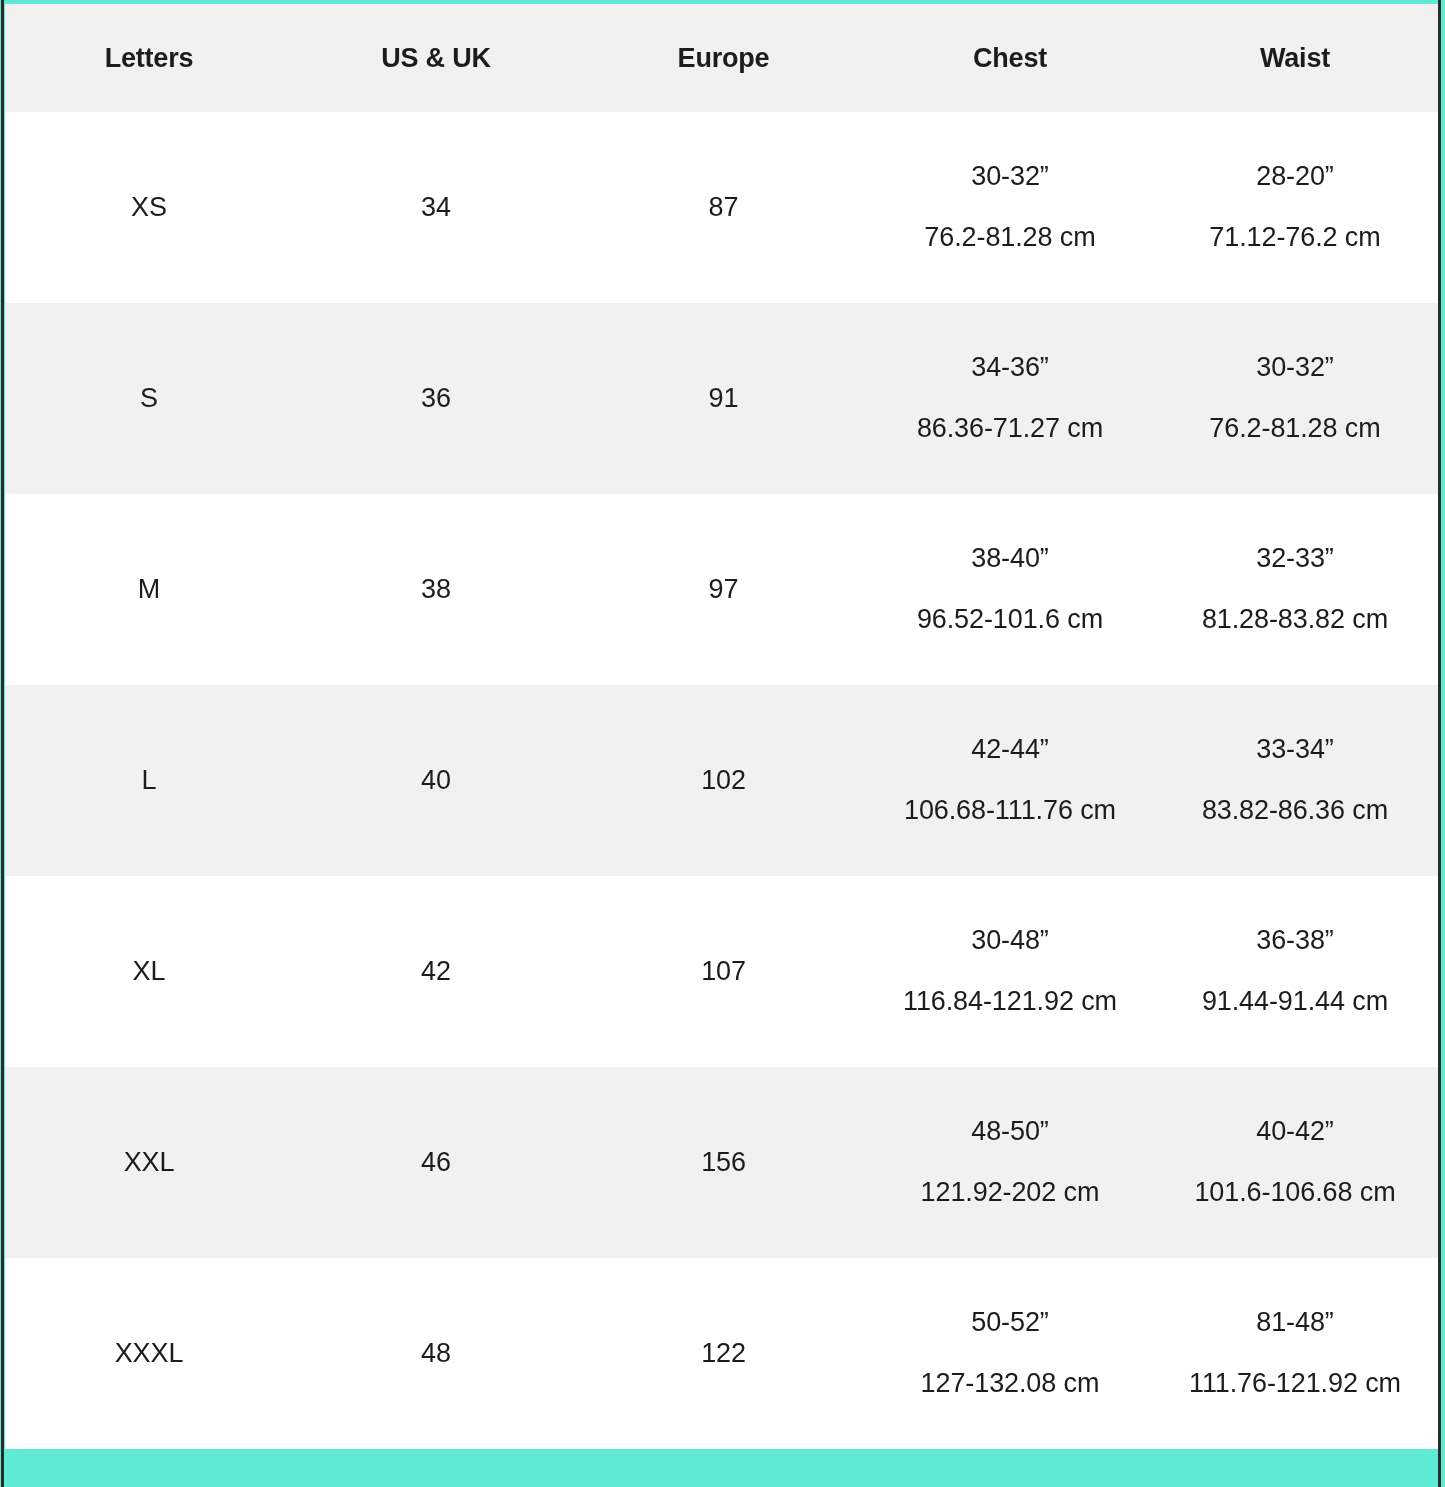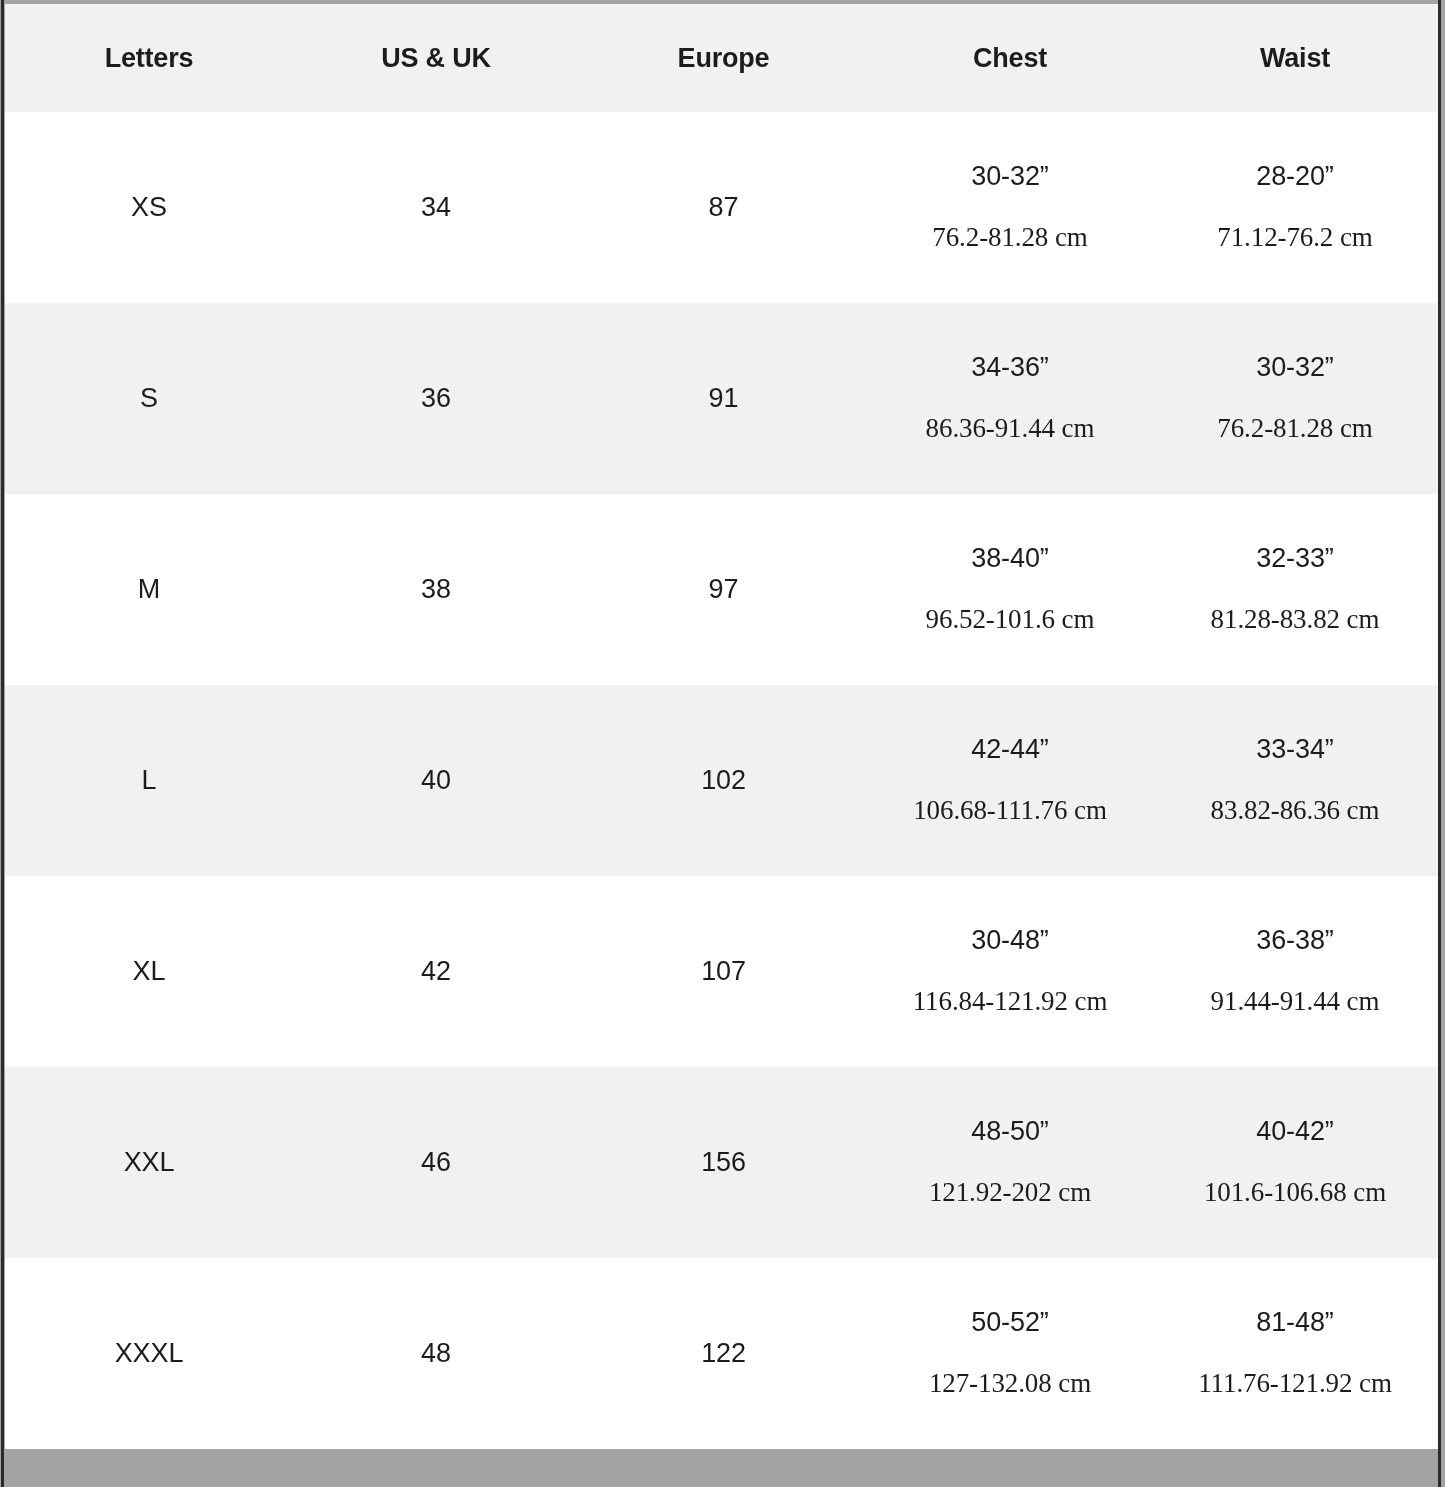--- a/index.html
+++ b/index.html
@@ -12,21 +12,21 @@
     height: 1487px;
     font-family: "Liberation Sans", sans-serif;
     color: #1a1a1a;
     overflow: hidden;
   }
 
   #page {
     position: relative;
     width: 1445px;
     height: 1487px;
-    background: #a3a3a3;
+    background: #5eead4;
   }
 
   
   .edge-rule {
     position: absolute;
     top: 0;
     width: 3px;
     height: 1487px;
     background: #2b2b2b;
   }
@@ -78,21 +78,21 @@
 
   .measure {
     display: flex;
     flex-direction: column;
     justify-content: center;
     align-items: center;
     gap: 31px;
     line-height: 1.1;
   }
   .measure .inches { white-space: nowrap; }
-  .measure .cm { white-space: nowrap; font-family: Liberation Serif, serif; }
+  .measure .cm { white-space: nowrap; }
 </style>
 </head>
 <body>
 
 <div id="page">
 
   <div class="edge-rule left"></div>
   <div class="edge-rule right"></div>
 
   <table class="size-table">
@@ -132,21 +132,21 @@
         </td>
       </tr>
 
       <tr class="row-gray">
         <td>S</td>
         <td>36</td>
         <td>91</td>
         <td>
           <div class="measure">
             <span class="inches">34-36”</span>
-            <span class="cm">86.36-91.44 cm</span>
+            <span class="cm">86.36-71.27 cm</span>
           </div>
         </td>
         <td>
           <div class="measure">
             <span class="inches">30-32”</span>
             <span class="cm">76.2-81.28 cm</span>
           </div>
         </td>
       </tr>
 

